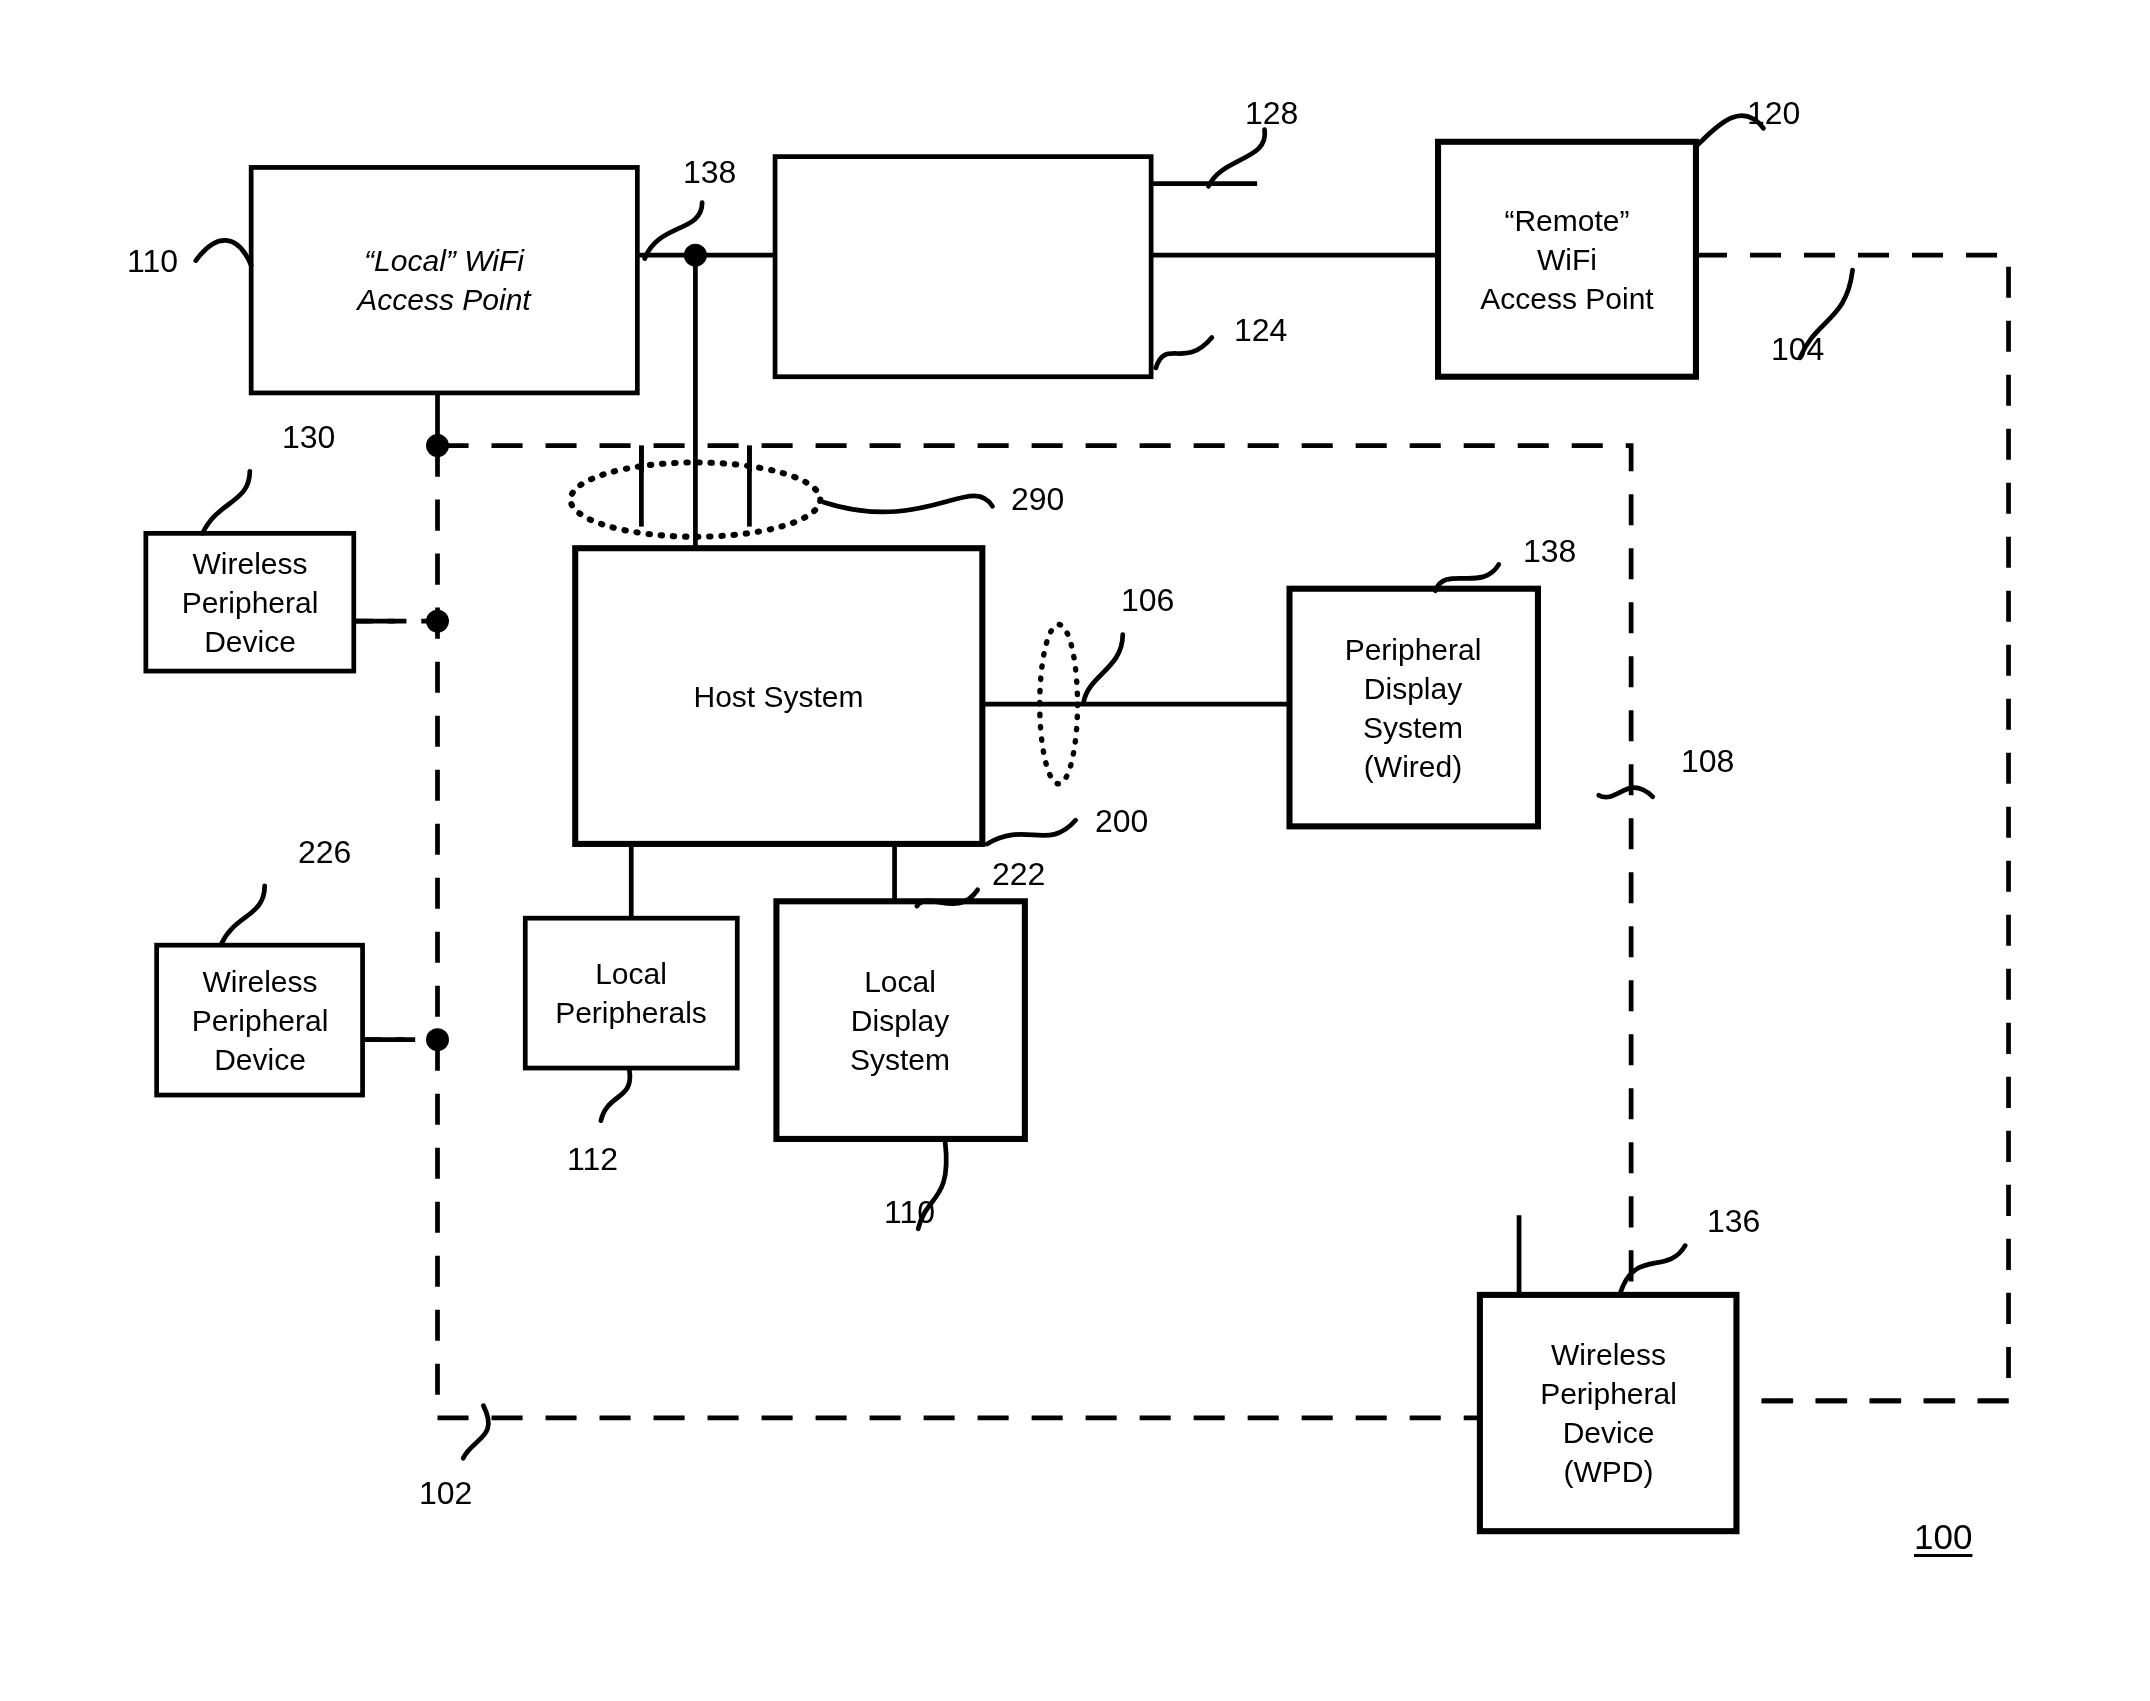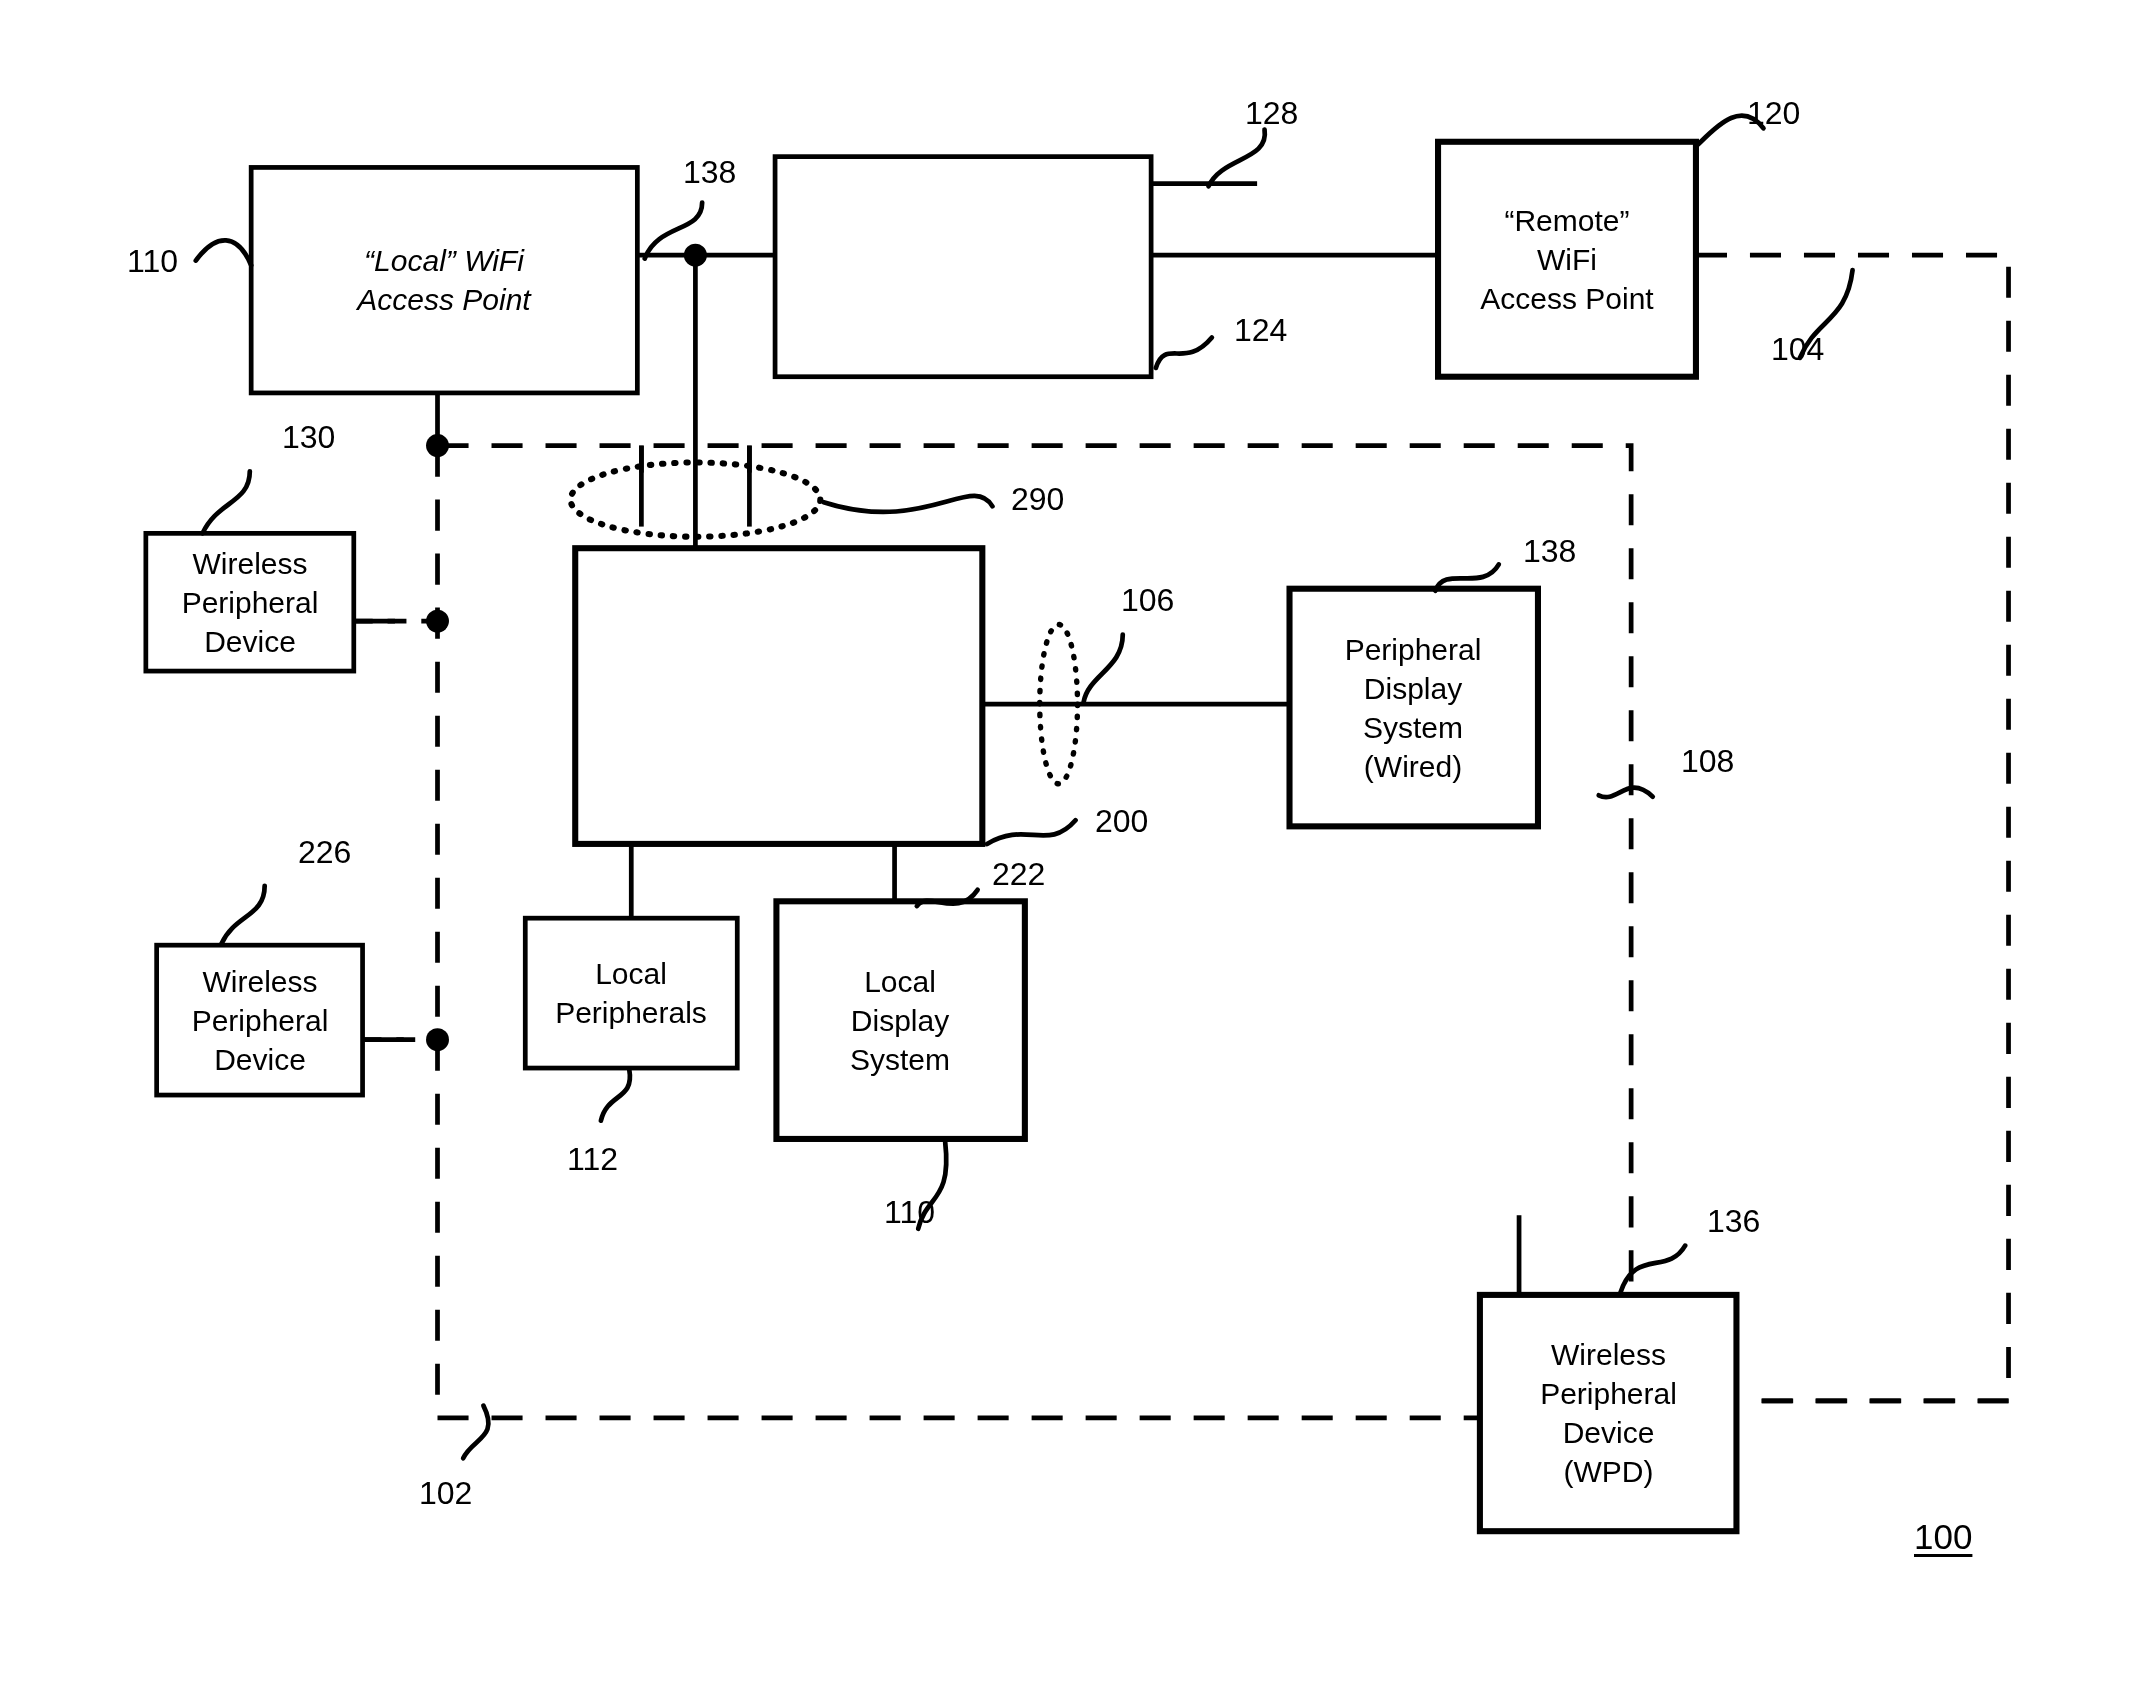--- a/index.html
+++ b/index.html
@@ -182,20 +182,21 @@
 Access Point</div>
 
   <div class="box-label" style="left:146px; top:533px; width:208px; height:138px;">Wireless
 Peripheral
 Device</div>
 
   <div class="box-label" style="left:157px; top:945px; width:206px; height:150px;">Wireless
 Peripheral
 Device</div>
 
+  <div class="box-label" style="left:575px; top:548px; width:407px; height:296px;">Host System</div>
 
   <div class="box-label" style="left:1289px; top:589px; width:248px; height:238px;">Peripheral
 Display
 System
 (Wired)</div>
 
   <div class="box-label" style="left:525px; top:918px; width:212px; height:150px;">Local
 Peripherals</div>
 
   <div class="box-label" style="left:776px; top:901px; width:248px; height:238px;">Local

